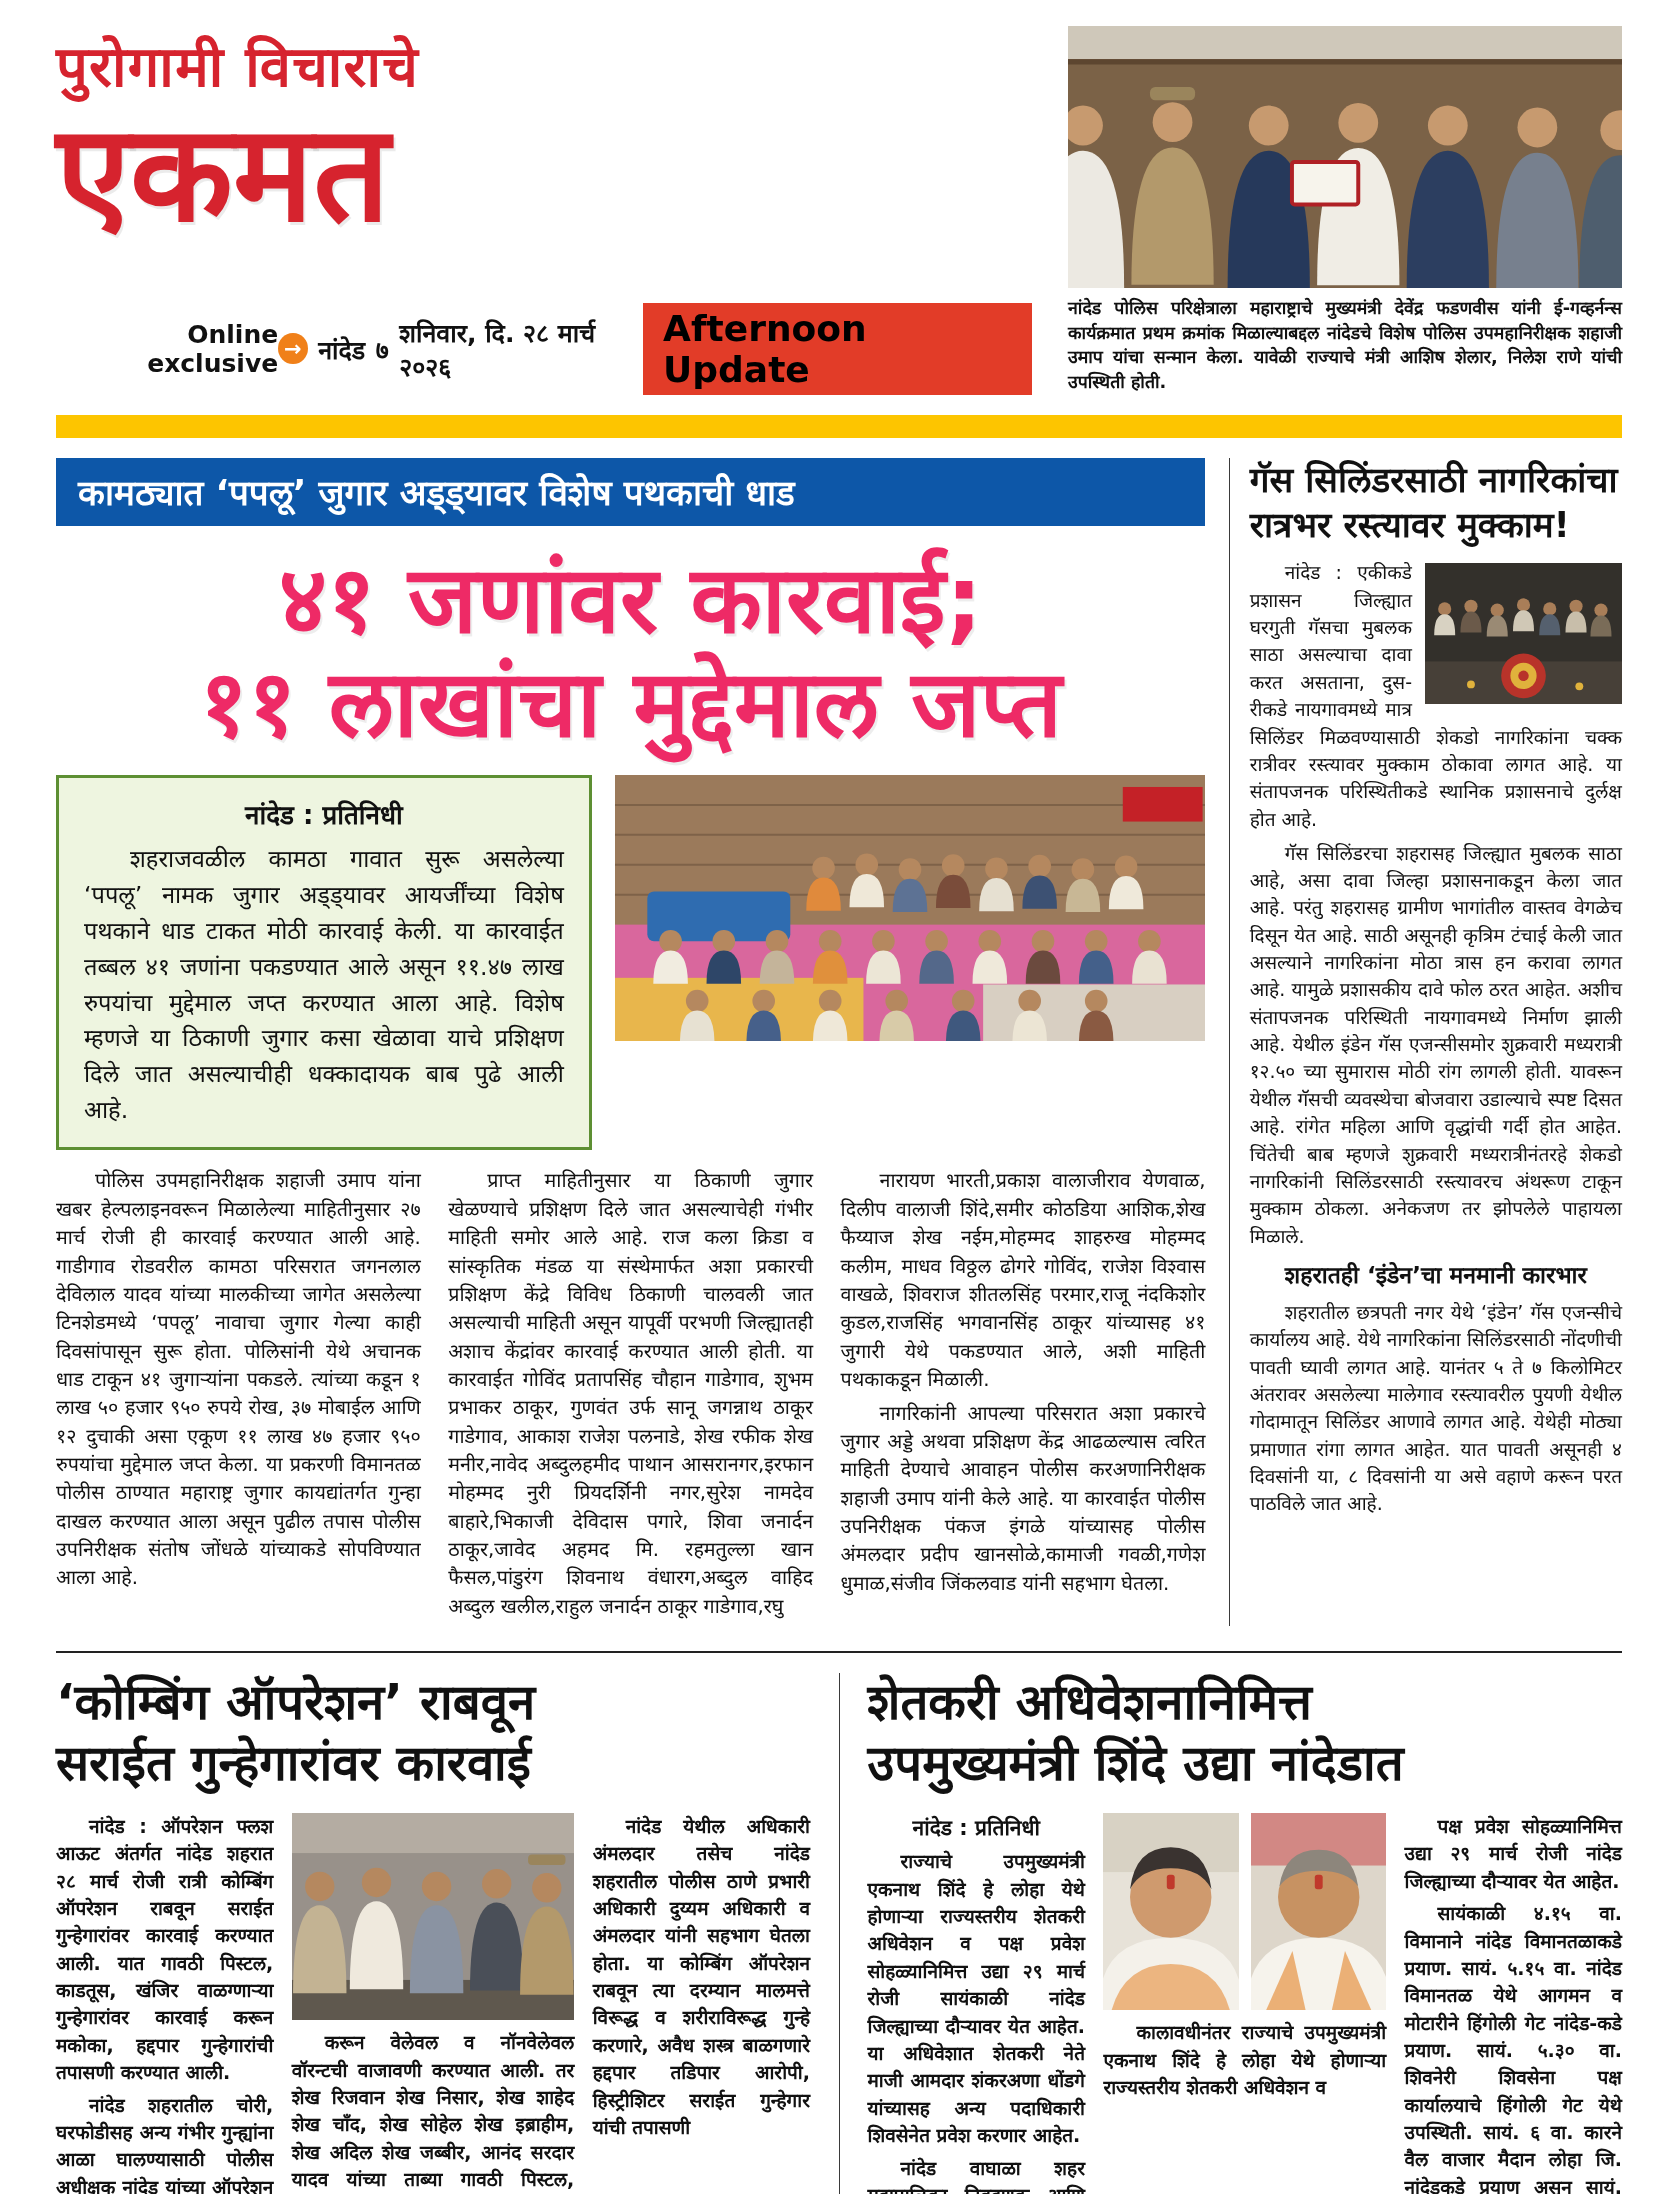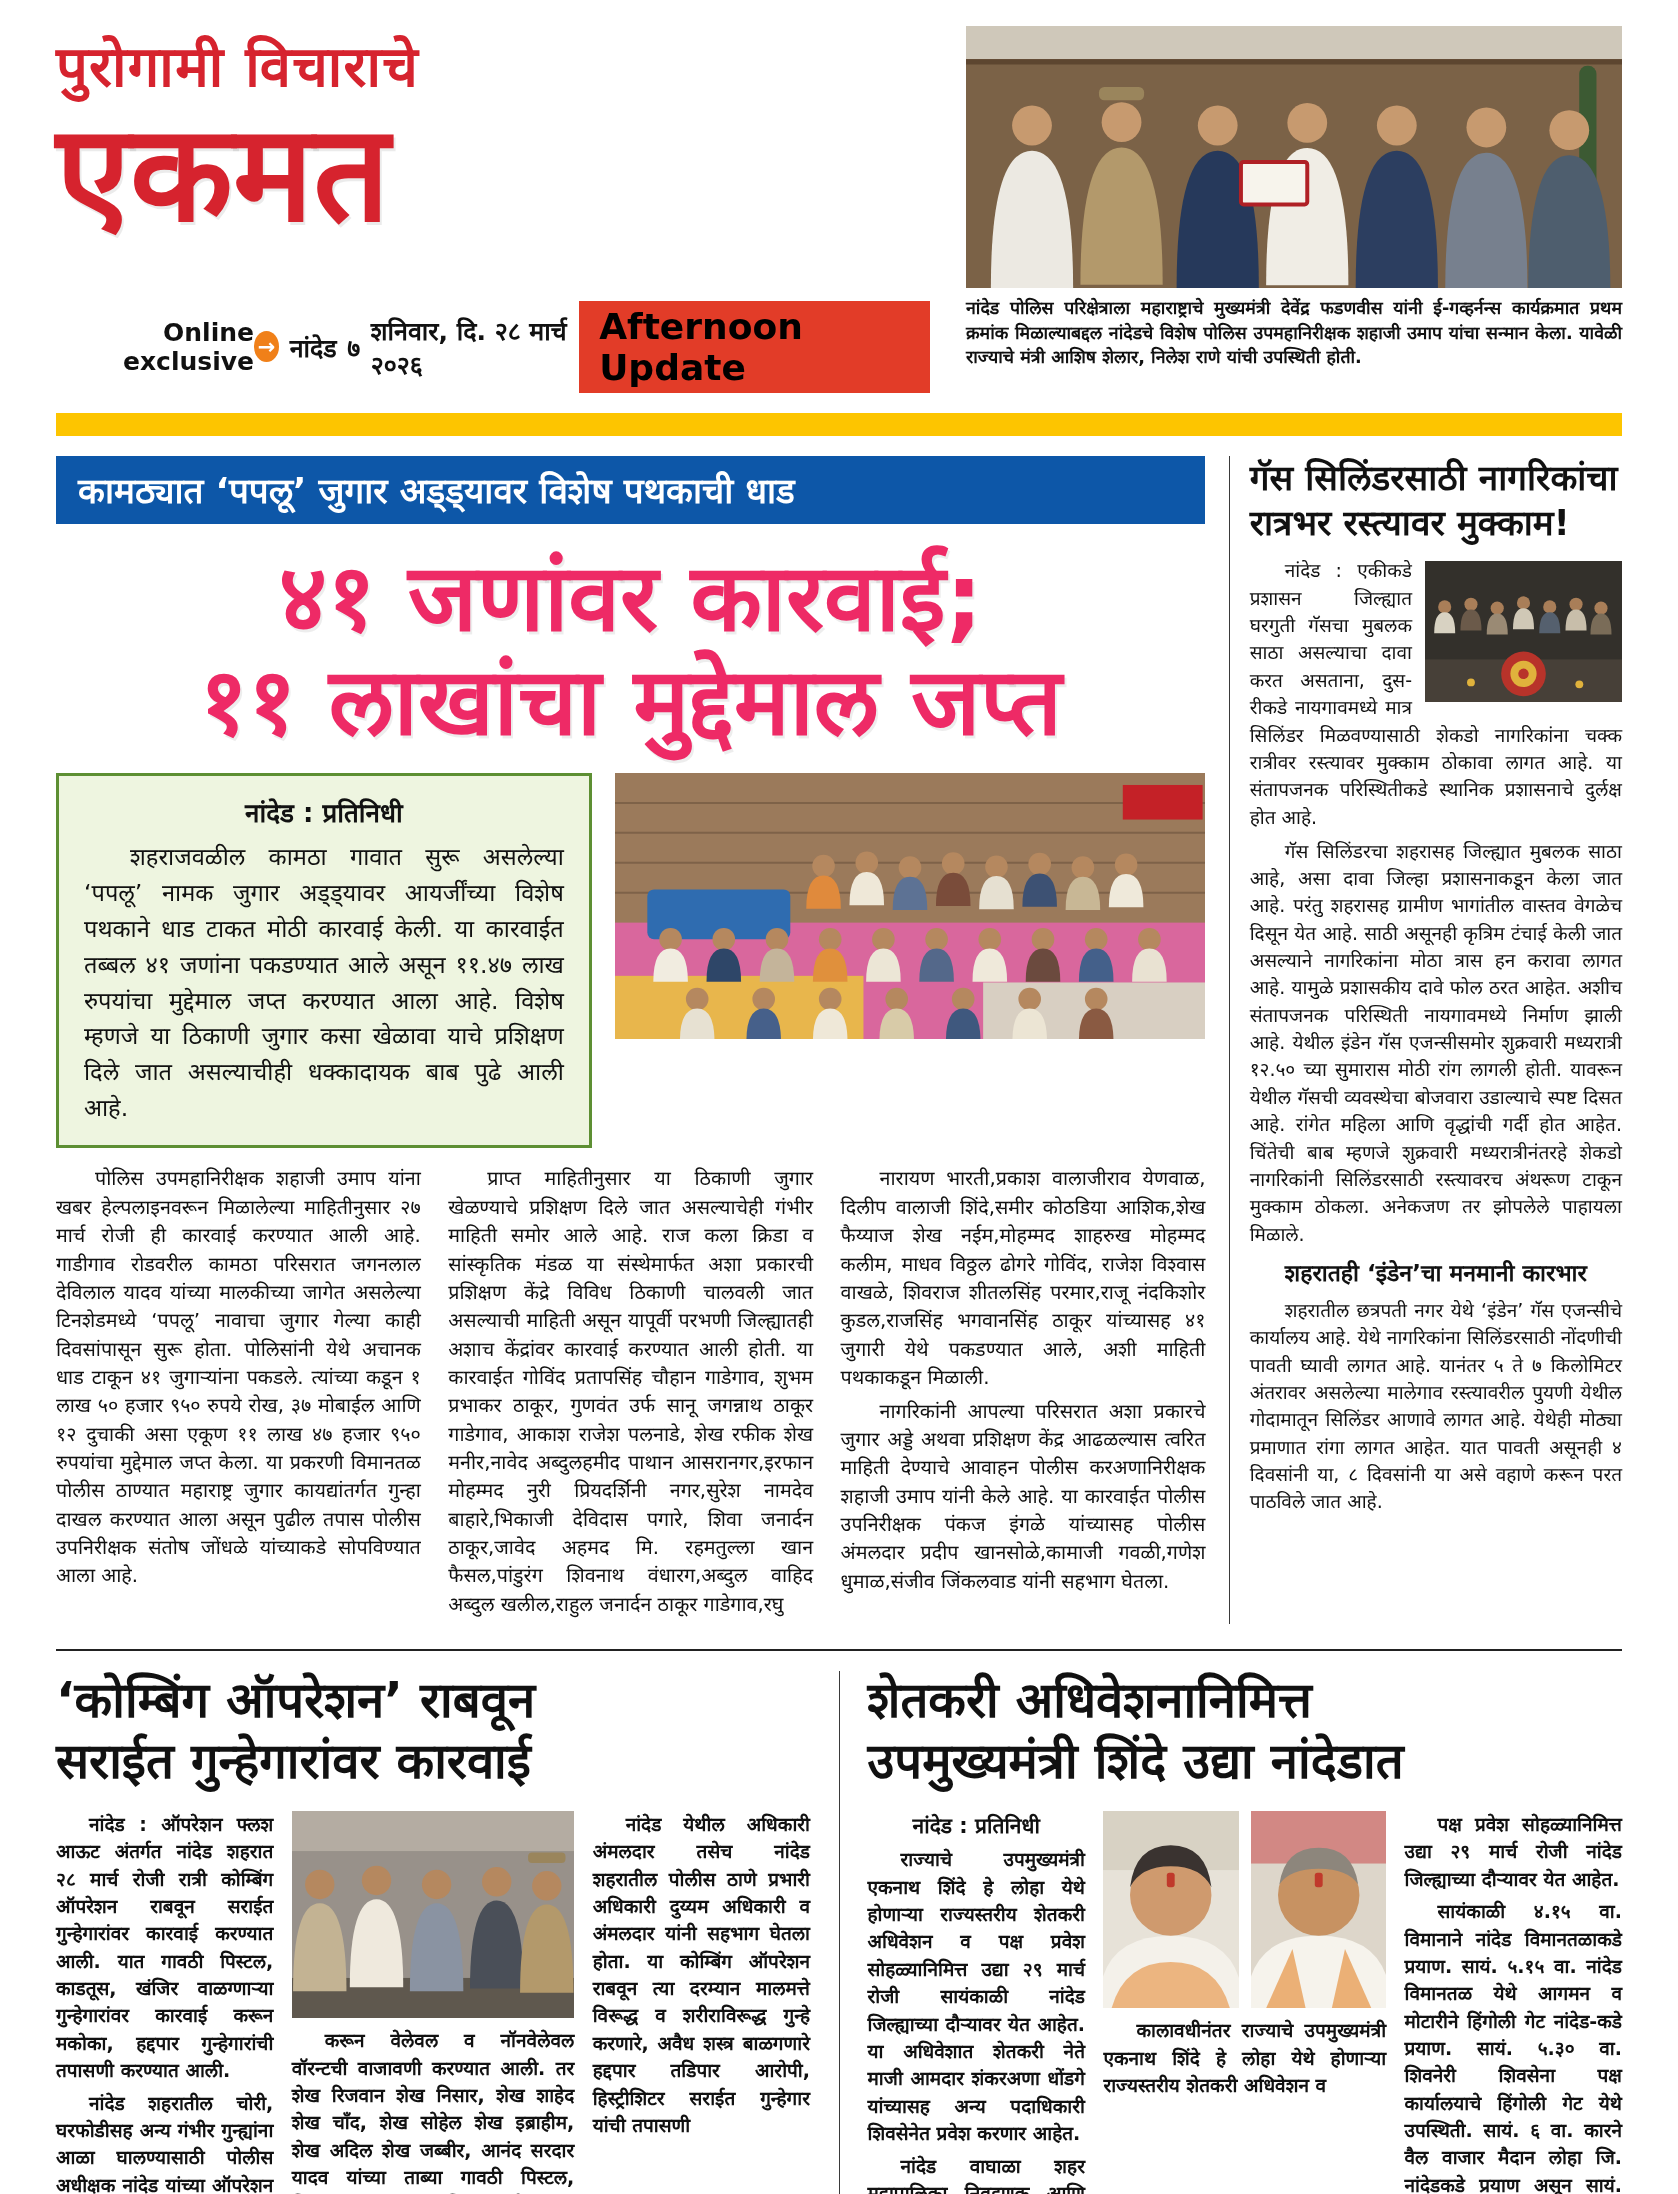--- a/index.html
+++ b/index.html
@@ -10,21 +10,21 @@
   
   .masthead { display:flex; gap:16px; }
   .mh-left { flex:1; display:flex; flex-direction:column; min-height:367px; }
   .tagline { color:var(--brand-red,#d6232e); font-size:56px; font-weight:bold; letter-spacing:1.3px; }
   .logo { color:var(--brand-red,#d6232e); font-size:134px; font-weight:bold; line-height:1.08; text-shadow:2px 2.6px 0 rgba(0,0,0,0.08); }
   .meta-row { margin-top:auto; display:flex; align-items:center; justify-content:space-between; padding-right:19.7px; }
   .online { font-size:25px; font-weight:bold;text-align:right; }
   .city-date { display:flex; align-items:center; gap:10.5px; font-size:25px; font-weight:bold; }
   .arrow-badge { width:31px; height:31px; border-radius:50%; background:#f08019; color:#fff; display:inline-flex; align-items:center; justify-content:center; font-size:21px; font-weight:bold; }
   .update-badge { background:var(--badge-red,#e23c28); color:#000000; font-size:36px; font-weight:bold; padding:5.2px 19.7px; }
-  .mh-right { width:656px; }
+  .mh-right { width:554px; }
   .photo { background:#888; overflow:hidden; }
   .photo svg { width:100%; height:100%; display:block; }
   .top-photo { width:100%; height:262px; }
   .top-caption { font-size:17.7px; font-weight:bold; line-height:1.4; margin-top:7.9px; text-align:justify; }
 
   
   .yellow-bar { height:23.6px; background:var(--accent-yellow,#fdc500); margin:19.7px 0; }
 
   
   .content { display:grid; grid-template-columns:1fr 393px; column-gap:23.6px; }

